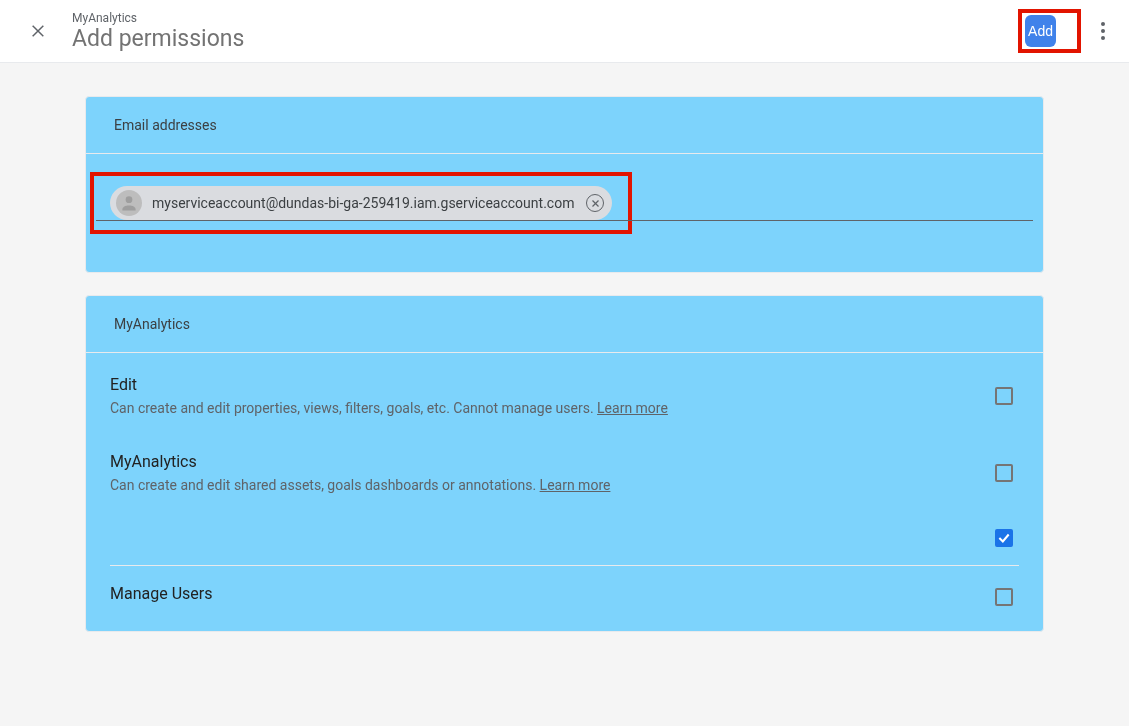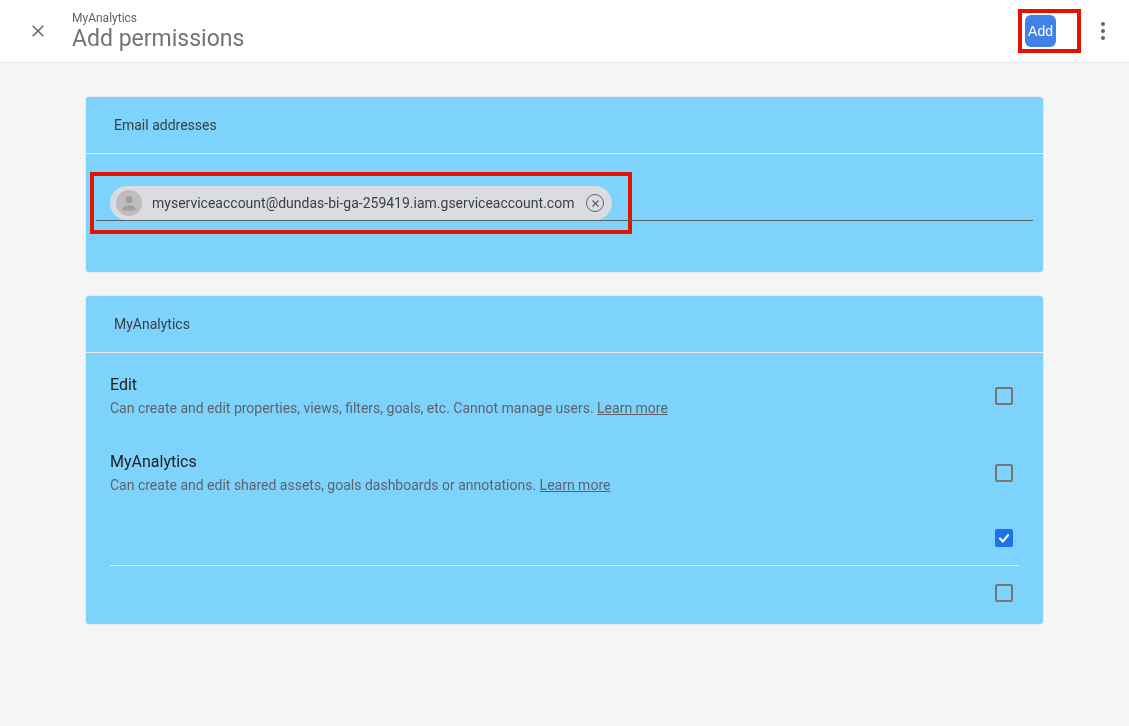--- a/index.html
+++ b/index.html
@@ -228,20 +228,21 @@
           <svg width="14" height="14" viewBox="0 0 24 24" fill="none" stroke="#fff" stroke-width="3.5">
               <polyline points="4,12 10,18 20,6"></polyline>
             </svg>
         </span>
       </div>
 
       <div class="perm-divider"></div>
 
       <div class="perm-item">
         <div class="perm-text">
+          <div class="perm-title">Manage Users</div>
         </div>
         <span class="checkbox perm-check">
           
         </span>
       </div>
 
     </div>
   </div>
 
 </div>

